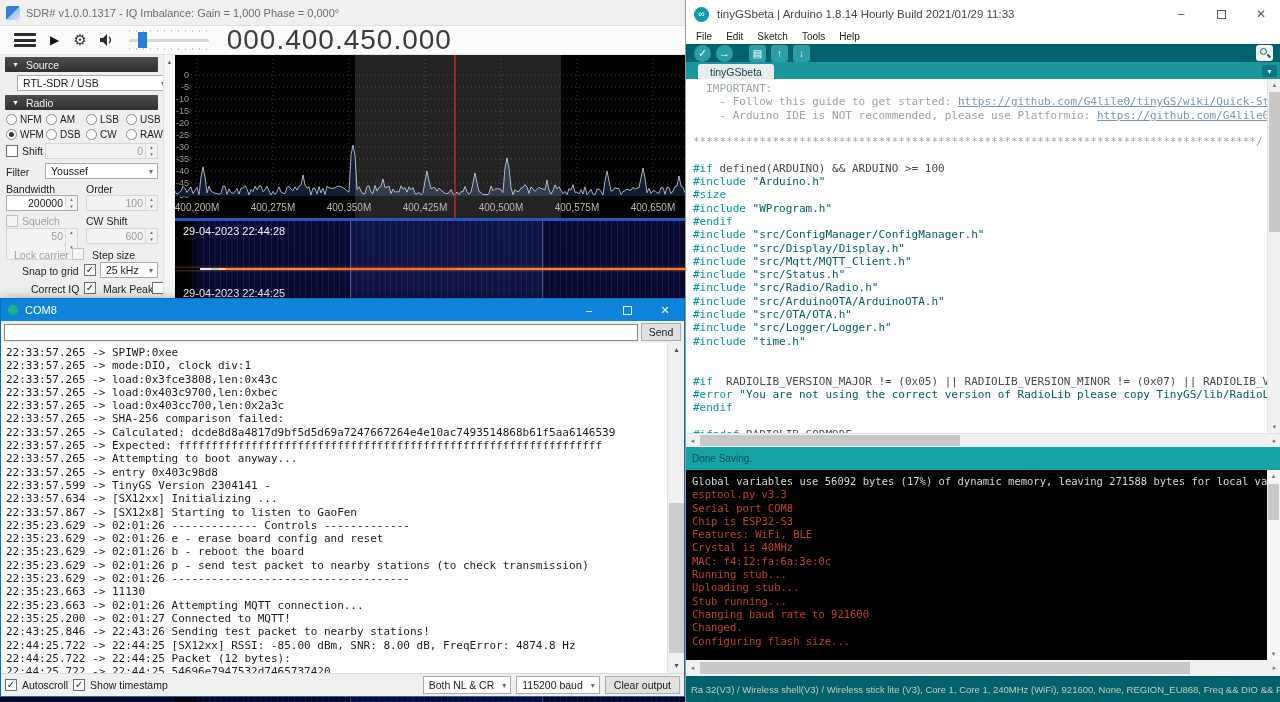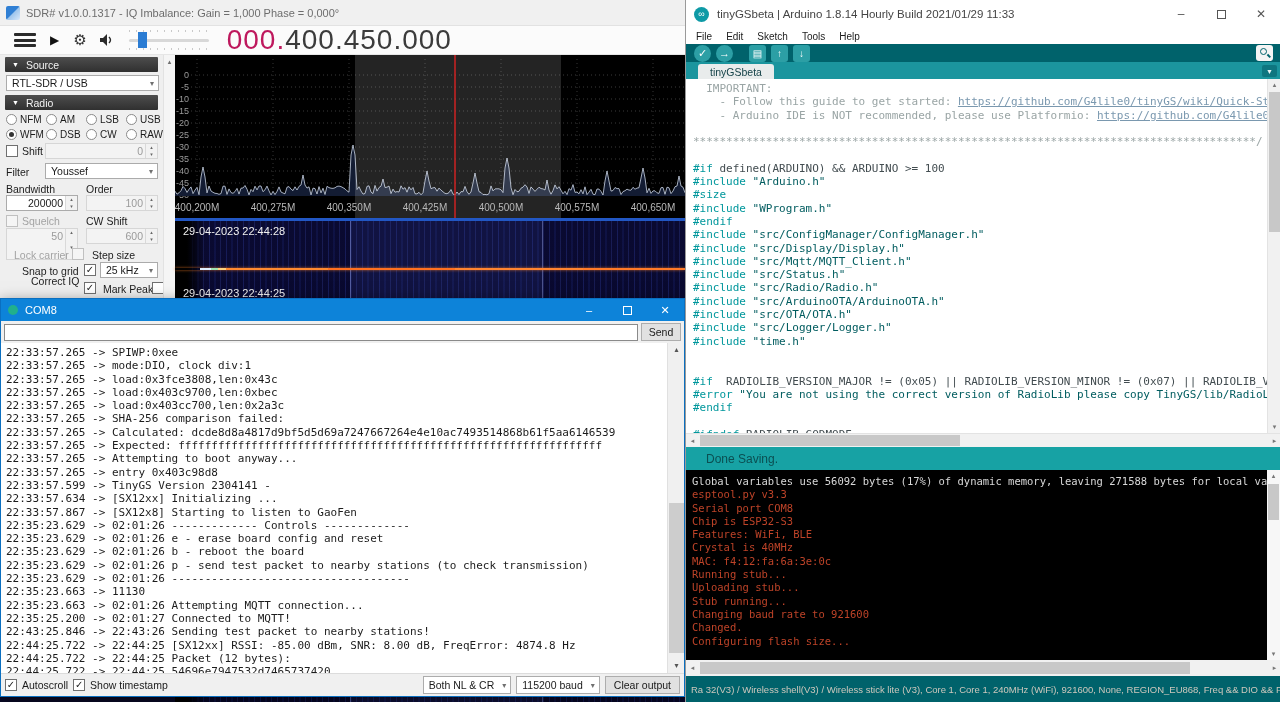--- a/index.html
+++ b/index.html
@@ -21,21 +21,21 @@
   .burger span { display:block; height:3px; background:#2b2b2b; border-radius:1px; }
   .tb-glyph { font-size:15px; color:#333; margin-left:14px; }
   .play-glyph { font-size:12px; color:#111; margin-left:14px; }
   .vol-wrap { position:relative; width:80px; height:20px; margin-left:14px; }
   .vol-ticks-top,.vol-ticks-bot { position:absolute; left:0; width:80px; height:2px;
     background-image:repeating-linear-gradient(90deg,#c9c9c9 0 1px,transparent 1px 7px); }
   .vol-ticks-top { top:0; } .vol-ticks-bot { bottom:0; }
   .vol-track { position:absolute; left:0; top:9px; width:80px; height:3px; background:#d8d8d8; border-radius:2px; }
   .vol-thumb { position:absolute; left:9px; top:2px; width:9px; height:16px; background:#2b7cd3; }
   .freq { margin-left:18px; font-size:28px; font-weight:300; letter-spacing:1px; color:#3b3b3b; white-space:nowrap; }
-  .freq .dim { color:#be185d; }
+  .freq .dim { color:#404040; }
 
   
   .sdr-panel { left:0; top:55px; width:175px; height:243px; background:#efefef; overflow:hidden; }
   .pnl-scroll { position:absolute; right:0; top:0; width:12px; height:243px; background:#f5f5f5; border-left:1px solid #e2e2e2; }
   .pnl-scroll .arr { position:absolute; top:1px; left:0; width:11px; height:12px; font-size:7px; color:#707070; text-align:center; line-height:12px; }
   .sec-head { position:absolute; left:5px; width:153px; height:15px;
     background:linear-gradient(#4d4d4d,#303030); color:#f2f2f2; font-size:10.5px;
     display:flex; align-items:center; gap:7px; padding-left:7px; border-radius:1px; }
   .sec-head .tri { font-size:7px; color:#fff; }
   .dd { position:absolute; background:#fff; border:1px solid #ababab; font-size:10.5px;
@@ -130,21 +130,21 @@
   .code-line { font-family:"DejaVu Sans Mono", monospace; font-size:11px; line-height:13.3px; white-space:pre; }
   .tk-c { color:#9aa5a5; } .tk-l { color:#7a98af; text-decoration:underline; }
   .tk-d { color:#00979c; } .tk-s { color:#005c5f; } .tk-p { color:#424c50; }
   .ide-vscroll { left:581px; top:79px; width:14px; height:354px; background:#f1f1f1; border-left:1px solid #e3e3e3; }
   .ide-vscroll .arr { position:absolute; left:0; width:13px; height:12px; font-size:7px; color:#777; text-align:center; line-height:12px; }
   .ide-vscroll .thumb { position:absolute; left:1px; width:11px; background:#c8c8c8; }
   .ide-hscroll { left:0; top:433px; width:595px; height:14px; background:#f1f1f1; border-top:1px solid #e3e3e3; }
   .ide-hscroll .arr { position:absolute; top:0; width:13px; height:13px; font-size:7px; color:#777; text-align:center; line-height:13px; }
   .ide-hscroll .thumb { position:absolute; top:1px; height:11px; background:#c8c8c8; }
   .ide-status { left:0; top:447px; width:595px; height:23px; background:#17a2a4; color:#0b4f52;
-    font-size:12px; display:flex; align-items:center; padding-left:20px; }
+    font-size:10px; display:flex; align-items:center; padding-left:6px; }
   .ide-console { left:0; top:470px; width:581px; height:190px; background:#000; overflow:hidden; padding:5px 0 0 6px; }
   .con-line { font-family:"DejaVu Sans Mono", monospace; font-size:10.5px; line-height:13.3px; white-space:pre; color:#be4328; }
   .con-line.white { color:#d8d8d8; }
   .con-vscroll { left:581px; top:470px; width:14px; height:190px; background:#f7f7f7; }
   .con-vscroll .thumb { position:absolute; left:1px; top:14px; width:11px; height:36px; background:#c8c8c8; }
   .con-vscroll .arr { position:absolute; left:0; width:13px; height:12px; font-size:7px; color:#777; text-align:center; line-height:12px; }
   .con-hscroll { left:0; top:660px; width:595px; height:16px; background:#f1f1f1; }
   .con-hscroll .arr { position:absolute; top:1px; width:13px; height:13px; font-size:7px; color:#777; text-align:center; line-height:13px; }
   .con-hscroll .thumb { position:absolute; top:2px; height:12px; background:#c8c8c8; }
   .ide-bottombar { left:0; top:676px; width:595px; height:26px; background:#00626b; color:#cdc8bd;
@@ -179,21 +179,21 @@
         <div class="vol-ticks-bot"></div>
       </div>
       <div class="freq"><span class="dim">000.</span><span>400.450.000</span></div>
     </div>
 
     <div class="sdr-panel abs">
       <div class="sec-head" style="top:2px">
         <span class="tri">▼</span>
         <span>Source</span>
       </div>
-      <div class="dd" style="left:6px; top:20px; width:153px; height:16px">
+      <div class="dd" style="left:17px; top:20px; width:153px; height:16px">
         <span>RTL-SDR / USB</span>
         <span class="chev">▾</span>
       </div>
       <div class="sec-head" style="top:40px">
         <span class="tri">▼</span>
         <span>Radio</span>
       </div>
       <div class="radio-row" style="top:58px" id="modes-row1">
           <div class="radio-item">
             <div class="rb"></div>
@@ -292,21 +292,21 @@
       <div class="cb dis abs" style="left:72px; top:193px"></div>
       <span class="plabel abs" style="left:92px; top:194px">Step size</span>
 
       <span class="plabel abs" style="left:22px; top:210px">Snap to grid</span>
       <div class="cb abs" style="left:84px; top:209px">✓</div>
       <div class="dd" style="left:100px; top:207px; width:58px; height:16px">
         <span>25 kHz</span>
         <span class="chev">▾</span>
       </div>
 
-      <span class="plabel abs" style="left:31px; top:220px">Correct IQ</span>
+      <span class="plabel abs" style="left:31px; top:228px">Correct IQ</span>
       <div class="cb abs" style="left:84px; top:227px">✓</div>
       <span class="plabel abs" style="left:103px; top:228px">Mark Peaks</span>
       <div class="cb abs" style="left:152px; top:227px"></div>
 
       <div class="pnl-scroll">
         <div class="arr">▴</div>
       </div>
     </div>
 
     <div class="spectrum abs">

